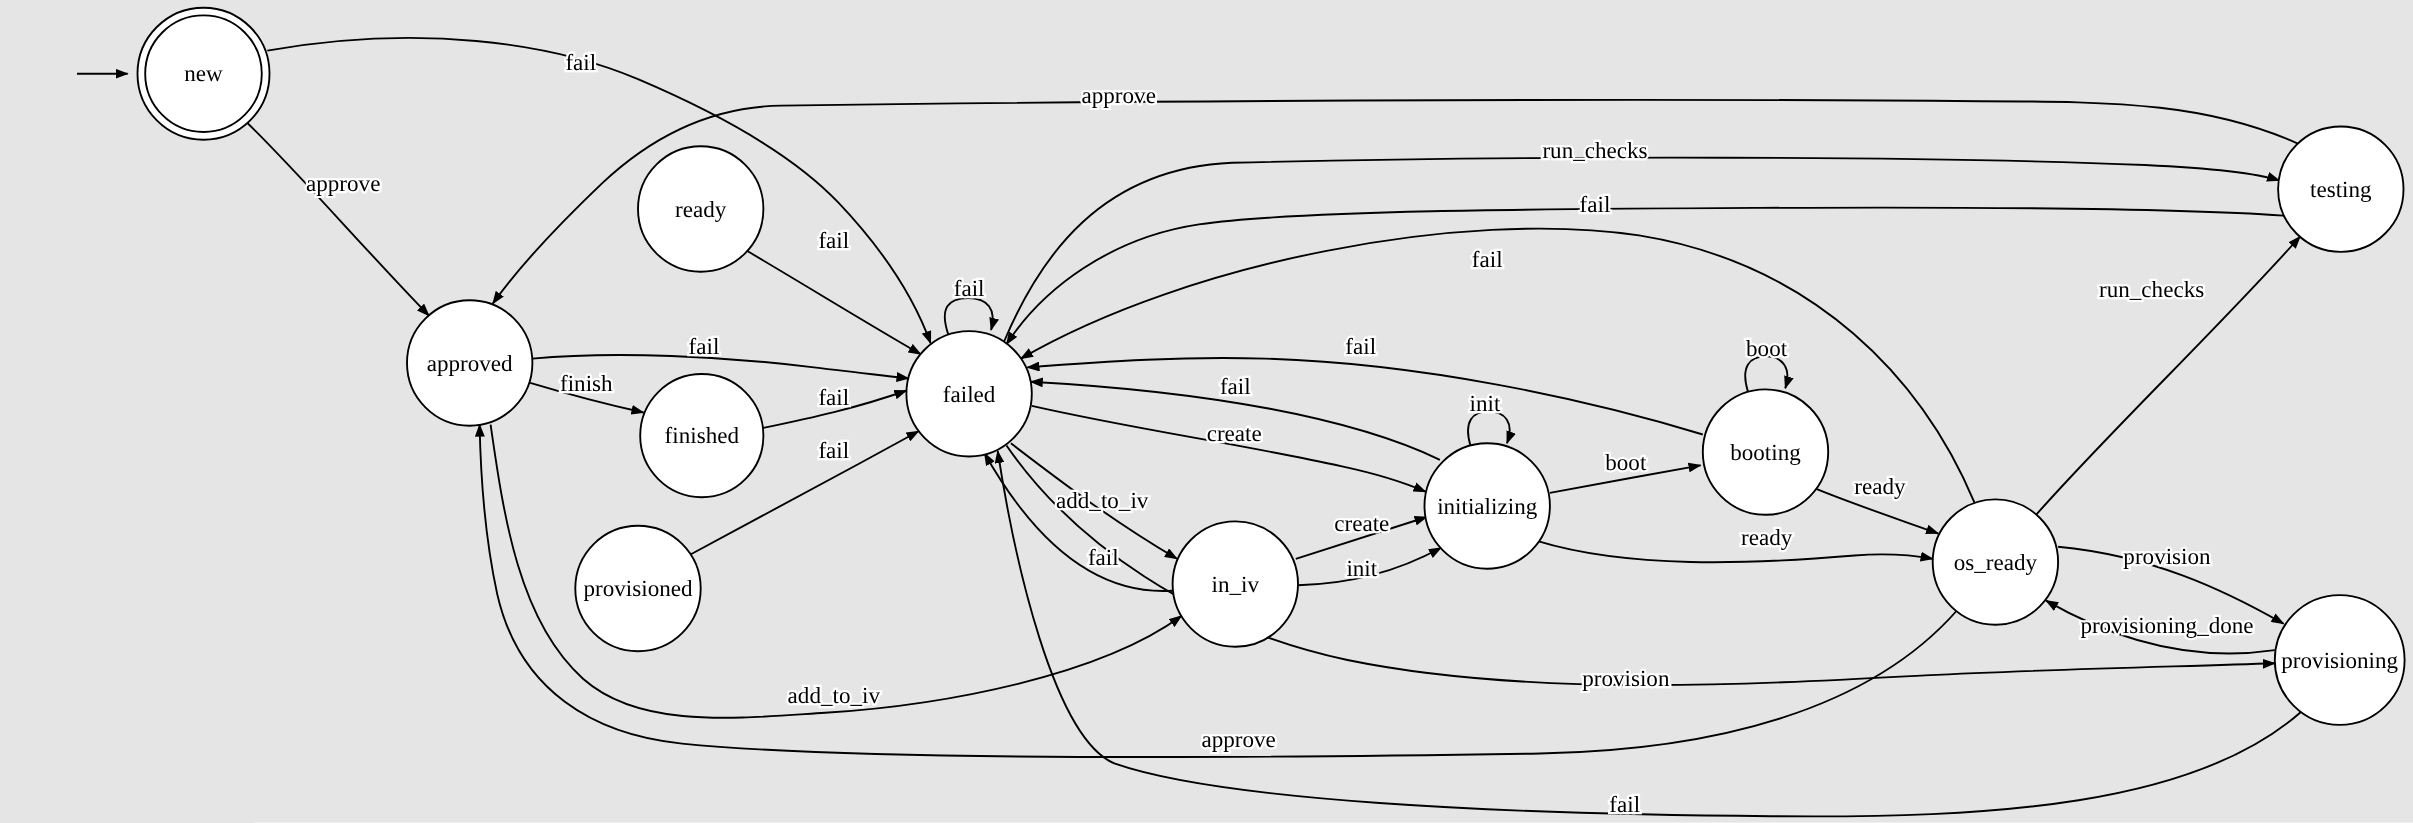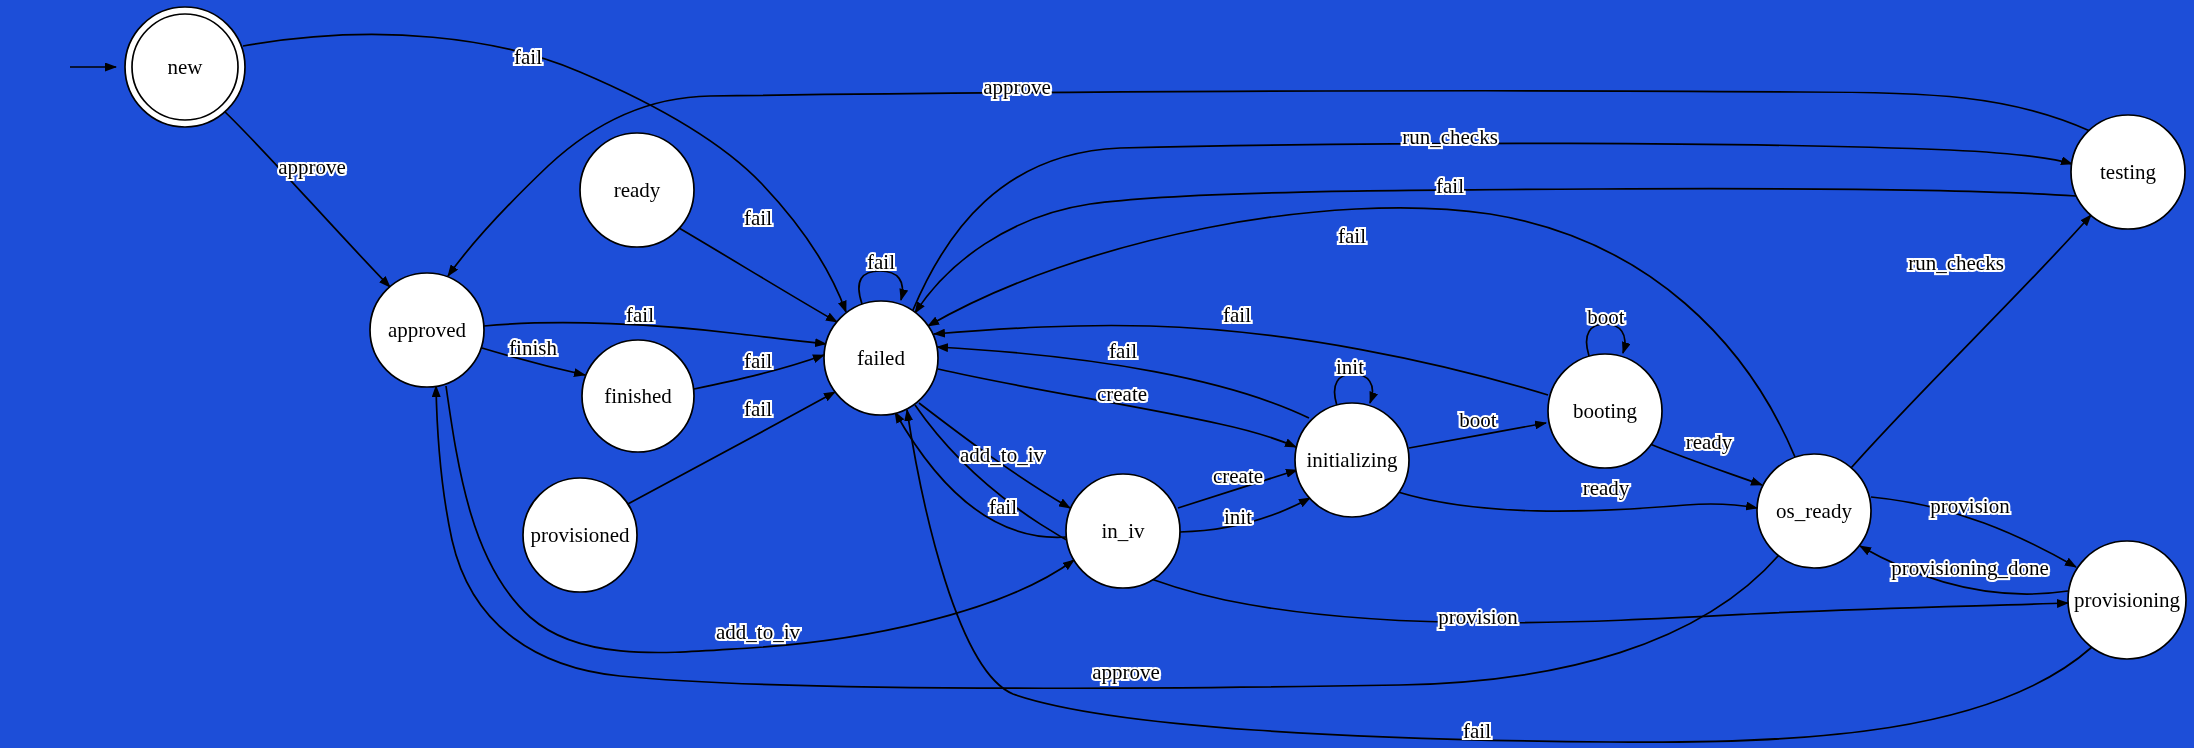--- a/index.html
+++ b/index.html
@@ -3,21 +3,21 @@
 <meta charset="utf-8">
 <style>
   html, body {
     margin: 0;
     padding: 0;
     background: #ffffff;
   }
   .diagram-wrap {
     width: 2194px;
     height: 748px;
-    background: #1d4ed8;
+    background: #e5e5e5;
     overflow: hidden;
   }
   svg { display: block; }
   .fsm-edge {
     fill: none;
     stroke: #000000;
     stroke-width: 1.7;
   }
   .fsm-node-circle {
     fill: #ffffff;

